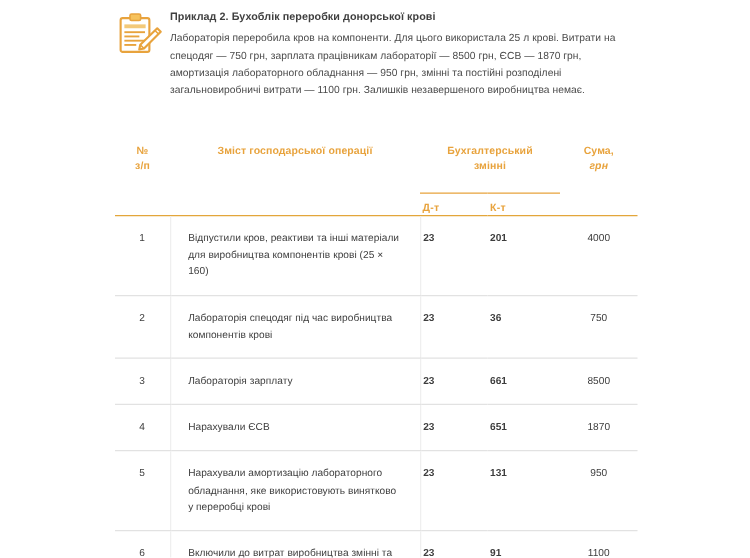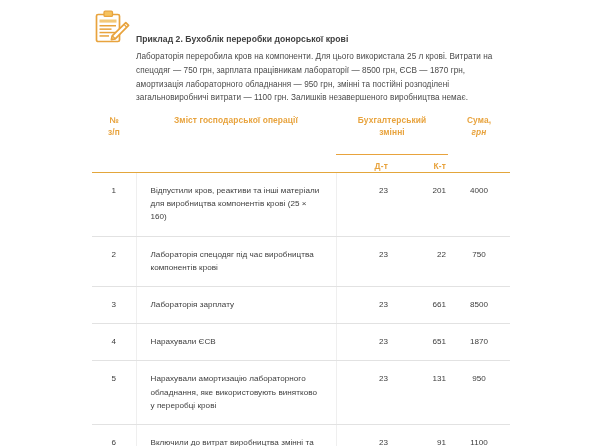--- a/index.html
+++ b/index.html
@@ -43,21 +43,20 @@
     flex: 1 1 auto;
     padding-top: 1px;
   }
   .callout-title {
     font-size: 8.6px;
     font-weight: bold;
     color: #3f3f3f;
     letter-spacing: 0.05px;
     line-height: 13px;
     margin-bottom: 4px;
-    margin-top: 26px;
   }
   .callout-text {
     font-size: 8.2px;
     color: #4a4a4a;
     line-height: 13.8px;
     letter-spacing: 0.05px;
   }
 
   
   .tbl-wrap {
@@ -96,21 +95,21 @@
 
   .hdr-group {
     padding: 14px 2px 16px;
     border-bottom: 1.4px solid #e8a33d;
   }
   .sub-row th {
     font-size: 8.4px;
     font-weight: bold;
     color: #e8a33d;
     padding: 5px 2px 0;
-    text-align: right;
+    text-align: left;
     letter-spacing: 0.2px;
   }
 
   .rule-row td {
     padding: 0;
     height: 0;
   }
   .head-rule {
     border-top: 1.5px solid #e3a63b;
   }
@@ -120,21 +119,21 @@
     color: #3d3d3d;
     padding: 11px 2px 12px;
     vertical-align: top;
     border-bottom: 1px solid #e2e2e2;
     line-height: 13.2px;
     letter-spacing: 0.04px;
   }
   tbody tr.drow td.cnum { text-align: center; color: #3d3d3d; }
   tbody tr.drow td.cdesc { text-align: left; padding-left: 14px; padding-right: 16px; }
   tbody tr.drow td.cdt,
-  tbody tr.drow td.ckt { text-align: right; }
+  tbody tr.drow td.ckt { text-align: left; font-weight: bold; }
   tbody tr.drow td.csum { text-align: center; }
 
   
   td.cnum, th.vsep-num { border-right: 1px solid #efefef; }
   td.cdesc { border-right: 1px solid #efefef; }
 
   .icon-svg { display: block; }
 </style>
 </head>
 <body>
@@ -215,21 +214,21 @@
           <td class="cnum">1</td>
           <td class="cdesc">Відпустили кров, реактиви та інші матеріали для виробництва компонентів крові (25 × 160)</td>
           <td class="cdt">23</td>
           <td class="ckt">201</td>
           <td class="csum">4000</td>
         </tr>
         <tr class="drow">
           <td class="cnum">2</td>
           <td class="cdesc">Лабораторія спецодяг під час виробництва компонентів крові</td>
           <td class="cdt">23</td>
-          <td class="ckt">22</td>
+          <td class="ckt">36</td>
           <td class="csum">750</td>
         </tr>
         <tr class="drow">
           <td class="cnum">3</td>
           <td class="cdesc">Лабораторія зарплату</td>
           <td class="cdt">23</td>
           <td class="ckt">661</td>
           <td class="csum">8500</td>
         </tr>
         <tr class="drow">

